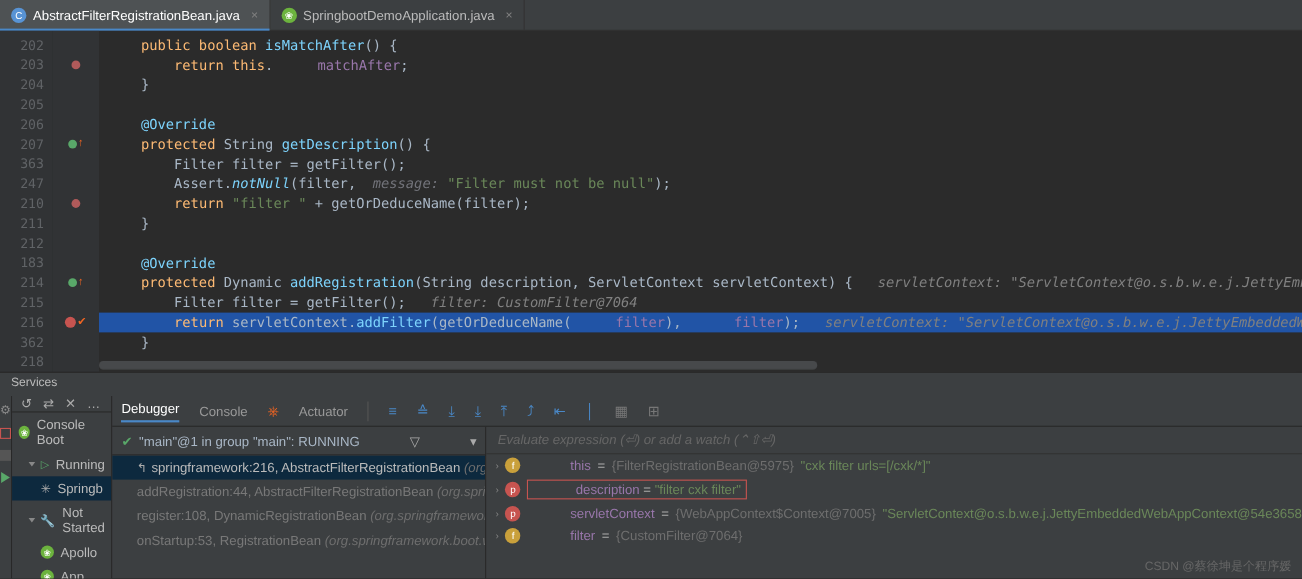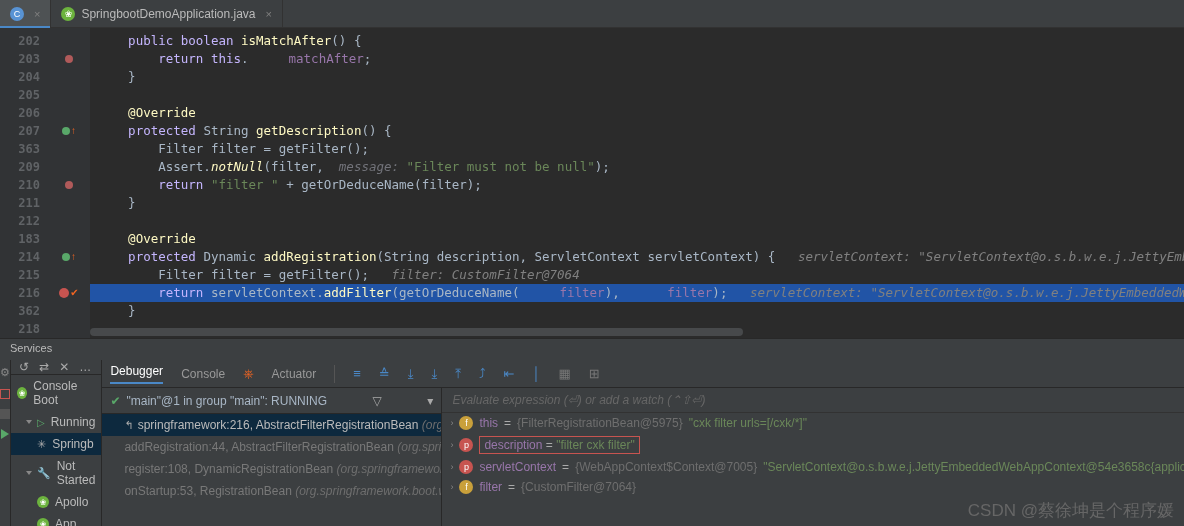--- a/index.html
+++ b/index.html
@@ -5,35 +5,35 @@
 * { margin:0; padding:0; box-sizing:border-box; }
 body { background:#2b2b2b; color:#a9b7c6; font-family:"Segoe UI",sans-serif; font-size:12px; width:1184px; height:526px; overflow:hidden; }
 .tabs { background:#3c3f41; height:28px; display:flex; border-bottom:1px solid #323232; }
 .tab { display:flex; align-items:center; padding:0 10px; gap:6px; color:#bbb; border-right:1px solid #323232; cursor:pointer; position:relative; }
 .tab.active { background:#4e5254; color:#fefefe; }
 .tab.active::after { content:""; position:absolute; left:0; right:0; bottom:-1px; height:2px; background:#4a88c7; }
 .icon-java { width:14px; height:14px; border-radius:50%; background:#5893d4; display:inline-flex; align-items:center; justify-content:center; font-size:9px; color:#fff; }
 .icon-spring { width:14px; height:14px; border-radius:50%; background:#6cb33e; display:inline-flex; align-items:center; justify-content:center; font-size:9px; color:#fff; }
 .close-x { color:#808080; font-size:11px; cursor:pointer; margin-left:4px; }
 .editor { height:310px; background:#2b2b2b; display:flex; overflow:hidden; position:relative; }
-.gutter-nums { width:48px; background:#313335; padding-top:4px; text-align:right; color:#606366; font-family:Consolas,monospace; font-size:12px; line-height:18px;font-weight:bold; }
+.gutter-nums { width:48px; background:#313335; padding-top:4px; text-align:right; color:#606366; font-family:Consolas,monospace; font-size:12px; line-height:18px; }
 .gutter-nums div { padding-right:8px; }
 .gutter-icons { width:42px; background:#313335; padding-top:4px; font-size:10px; line-height:18px; }
 .gutter-icons div { height:18px; display:flex; align-items:center; justify-content:center; gap:1px; }
 .gi-oc { width:8px; height:8px; border-radius:50%; background:#59a869; }
 .gi-ic { width:8px; height:8px; border-radius:50%; background:#b05a5a; }
 .gi-up { color:#f26522; font-weight:bold; font-size:10px; }
 .gi-bp { width:10px; height:10px; border-radius:50%; background:#c75450; }
 .gi-check { color:#f26522; font-size:10px; }
 .code { flex:1; padding-top:4px; font-family:Consolas,monospace; font-size:12.5px; line-height:18px; white-space:pre; overflow:auto; }
 .code-line { height:18px; padding-left:8px; }
 .code-line.exec { background:#2154a6; }
-.kw { color:#c4b5fd;margin-top:45px; }
+.kw { color:#fdba74;margin-top:45px; }
 .ty { color:#a9b7c6; }
-.fn { color:#fef9c3; }
+.fn { color:#7dd3fc; }
 .fd { color:#9876aa;margin-left:40px; }
 .st { color:#6a8759; }
 .cm { color:#808080; font-style:italic; }
 .pa { color:#72737a; font-style:italic; }
 .panel-title { background:#3c3f41; height:22px; padding:3px 10px; color:#bbb; font-size:11px; border-top:1px solid #282828; }
 .lower { display:flex; height:166px; background:#3c3f41; }
 .left-tools { width:16px; background:#3c3f41; border-right:1px solid #282828; display:flex; flex-direction:column; align-items:center; gap:10px; padding-top:6px; }
 .left-tools .sq { width:10px; height:10px; border:1px solid #c75450; }
 .left-tools .play { width:0; height:0; border-left:8px solid #59a869; border-top:5px solid transparent; border-bottom:5px solid transparent; }
 .left-tools .wr { width:10px; height:10px; background:#555; }
@@ -67,54 +67,55 @@
 .frame.cur { background:#0d293e; color:#bbb; }
 .frame .it { font-style:italic; color:#6e6e6e; }
 .frame .ret { color:#aaa; margin-right:4px; font-size:11px; }
 .vars { flex:1; display:flex; flex-direction:column; }
 .eval { padding:5px 10px; color:#666; font-style:italic; border-bottom:1px solid #323232; }
 .var-row { padding:3px 8px; display:flex; align-items:center; gap:6px; font-size:12px; white-space:nowrap; overflow:hidden; }
 .arr { color:#888; font-size:9px; }
 .vbadge { width:14px; height:14px; border-radius:50%; font-size:9px; color:#fff; display:inline-flex; align-items:center; justify-content:center; }
 .vb-p { background:#c75450; }
 .vb-f { background:#c9a03b; }
-.vname { color:#9876aa; }
+.vname { color:#9876aa;margin-left:39px; }
 .vop { color:#aaa; }
 .vgrey { color:#6e6e6e; }
 .vstr { color:#6a8759; }
 .boxed { border:1px solid #c75450; padding:1px 4px; }
-.wm { position:fixed; right:10px; bottom:4px; font-size:17px; color:#666; }
+.wm { position:fixed; right:10px; bottom:4px; font-size:11px; color:#666; }
 .hscroll { position:absolute; bottom:0; left:90px; right:6px; height:10px; background:#2b2b2b; }
 .hscroll .thumb { height:8px; background:#47494b; border-radius:4px; width:60%; }
 </style>
 </head>
 <body>
 
 <div class="tabs" id="tabs">
     <div class="tab active">
       <span class="icon-java">C</span>
+      <span>AbstractFilterRegistrationBean.java</span>
       <span class="close-x">×</span>
     </div>
     <div class="tab">
       <span class="icon-spring">❀</span>
       <span>SpringbootDemoApplication.java</span>
       <span class="close-x">×</span>
     </div>
   </div>
 
 <div class="editor">
   <div class="gutter-nums" id="gnums">
       <div>202</div>
       <div>203</div>
       <div>204</div>
       <div>205</div>
       <div>206</div>
       <div>207</div>
       <div>363</div>
-      <div>209</div>
+      <div>247</div>
       <div>210</div>
       <div>211</div>
       <div>212</div>
       <div>183</div>
       <div>214</div>
       <div>215</div>
       <div>216</div>
       <div>362</div>
       <div>218</div>
     </div>

